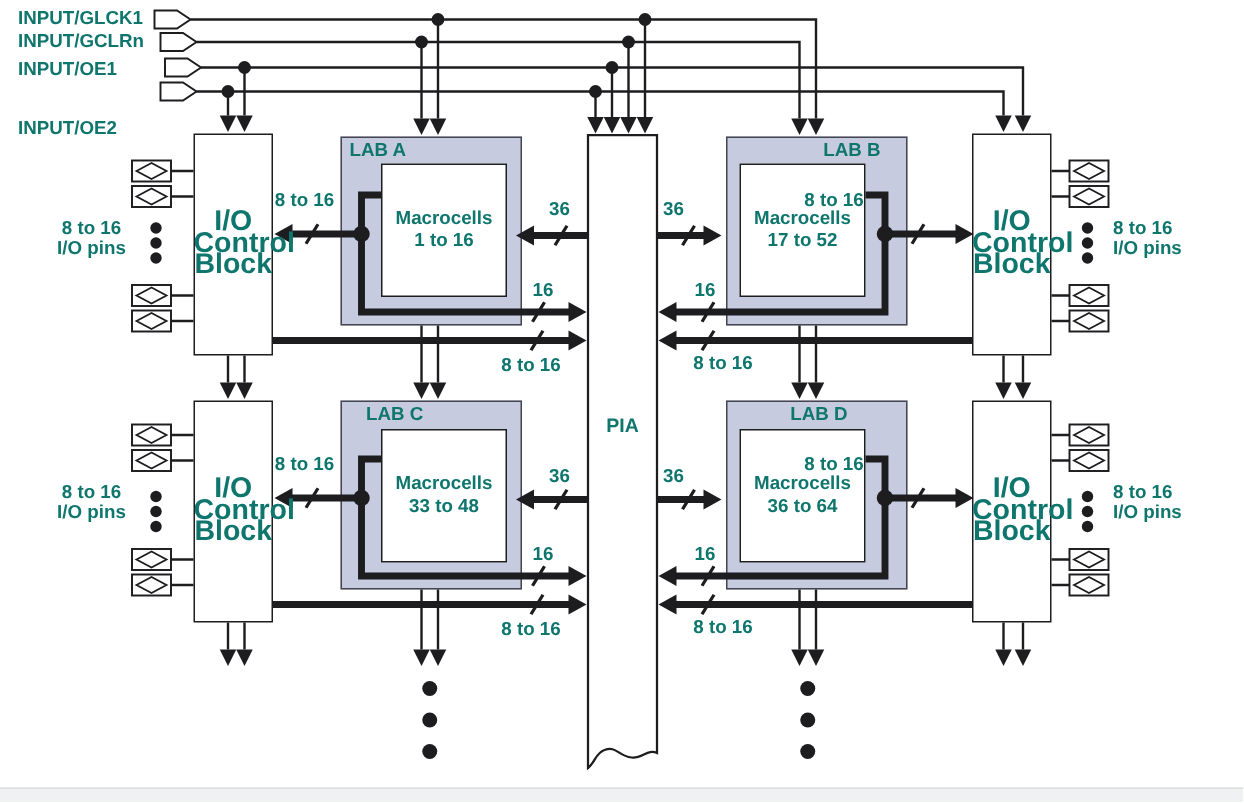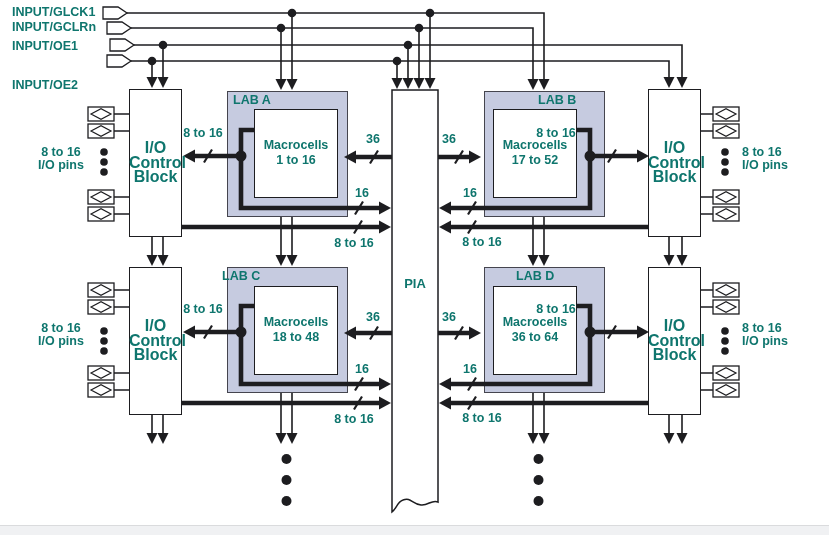--- a/index.html
+++ b/index.html
@@ -3,23 +3,23 @@
 <meta charset="utf-8">
 <style>
   html,body{margin:0;padding:0;background:#fff;}
   #stage{position:relative;width:829px;height:535px;background:#ffffff;overflow:hidden;
          font-family:"Liberation Sans","DejaVu Sans",sans-serif;color:#21212a;}
   .lab{position:absolute;background:#c6cbe0;border:1.2px solid #45454e;box-sizing:border-box;z-index:1;}
   .whitebox{position:absolute;background:#fff;border:1.4px solid #1d1d20;box-sizing:border-box;z-index:2;}
   #net{position:absolute;left:0;top:0;z-index:5;}
   .txt{position:absolute;z-index:10;font-size:12.5px;line-height:14px;color:#0f766e;white-space:pre;font-weight:bold;}
   .c{text-align:center;}
-  .r{text-align:left;}
+  .r{text-align:center;}
   .mc{line-height:15px;}
-  .iot{line-height:14.5px;font-size:16px;}
+  .iot{line-height:14.5px;font-size:19px;}
   .pins{line-height:13px;}
   #footer{position:absolute;left:0;top:525px;width:829px;height:10px;background:#f0f1f3;
           border-top:1px solid #dadbdd;box-sizing:border-box;z-index:12;}
   svg .thin{fill:none;stroke:#1d1d20;stroke-width:1.6;}
   svg .thick{fill:none;stroke:#1d1d20;stroke-width:4.6;}
   svg .slash{fill:none;stroke:#1d1d20;stroke-width:2.2;}
   svg .dot{fill:#1d1d20;stroke:none;}
   svg .pinrect{fill:#fff;stroke:#1d1d20;stroke-width:1.3;}
   svg .pindia{fill:none;stroke:#1d1d20;stroke-width:1.2;}
   svg .inpin{fill:#fff;stroke:#1d1d20;stroke-width:1.3;}
@@ -217,26 +217,26 @@
     </g>
   </svg>
 
   <div class="txt" style="left:12px;top:5px;">INPUT/GLCK1</div>
   <div class="txt" style="left:12px;top:20px;">INPUT/GCLRn</div>
   <div class="txt" style="left:12px;top:39px;">INPUT/OE1</div>
   <div class="txt" style="left:12px;top:55px;margin-top:23px;">INPUT/OE2</div>
 
   <div class="txt" style="left:233px;top:93px;width:60px;">LAB A</div>
   <div class="txt r" style="left:538px;top:93px;width:60px;">LAB B</div>
-  <div class="txt" style="left:222px;top:269px;width:60px;">LAB C</div>
+  <div class="txt" style="left:244px;top:269px;width:60px;">LAB C</div>
   <div class="txt r" style="left:516px;top:269px;width:60px;">LAB D</div>
 
   <div class="txt c mc" style="left:254px;top:138px;width:84px;"><div>Macrocells</div><div>1 to 16</div></div>
   <div class="txt c mc" style="left:493px;top:138px;width:84px;"><div>Macrocells</div><div>17 to 52</div></div>
-  <div class="txt c mc" style="left:254px;top:315px;width:84px;"><div>Macrocells</div><div>18 to 48</div></div>
+  <div class="txt c mc" style="left:254px;top:315px;width:84px;"><div>Macrocells</div><div>33 to 48</div></div>
   <div class="txt c mc" style="left:493px;top:315px;width:84px;"><div>Macrocells</div><div>36 to 64</div></div>
 
   <div class="txt c iot" style="left:129px;top:141px;width:53px;"><div>I/O</div><div>Control</div><div>Block</div></div>
   <div class="txt c iot" style="left:648px;top:141px;width:53px;"><div>I/O</div><div>Control</div><div>Block</div></div>
   <div class="txt c iot" style="left:129px;top:319px;width:53px;"><div>I/O</div><div>Control</div><div>Block</div></div>
   <div class="txt c iot" style="left:648px;top:319px;width:53px;"><div>I/O</div><div>Control</div><div>Block</div></div>
 
   <div class="txt c" style="left:392px;top:277px;width:46px;font-size:13px;">PIA</div>
 
   <div class="txt c" style="left:178px;top:126px;width:50px;">8 to 16</div>

